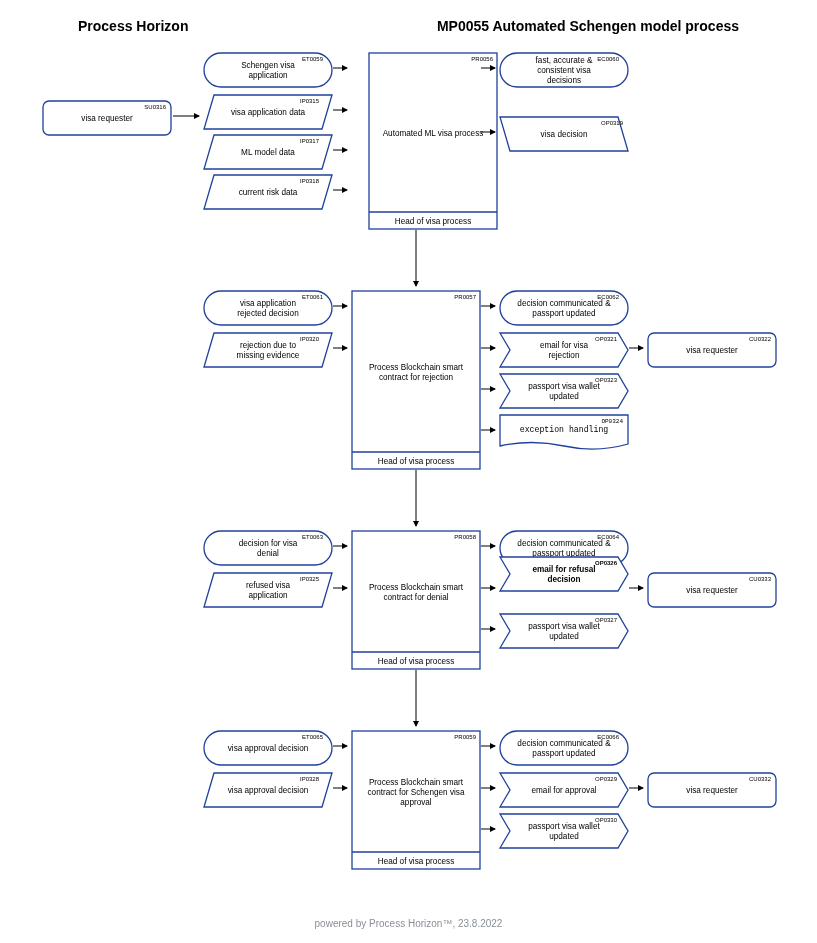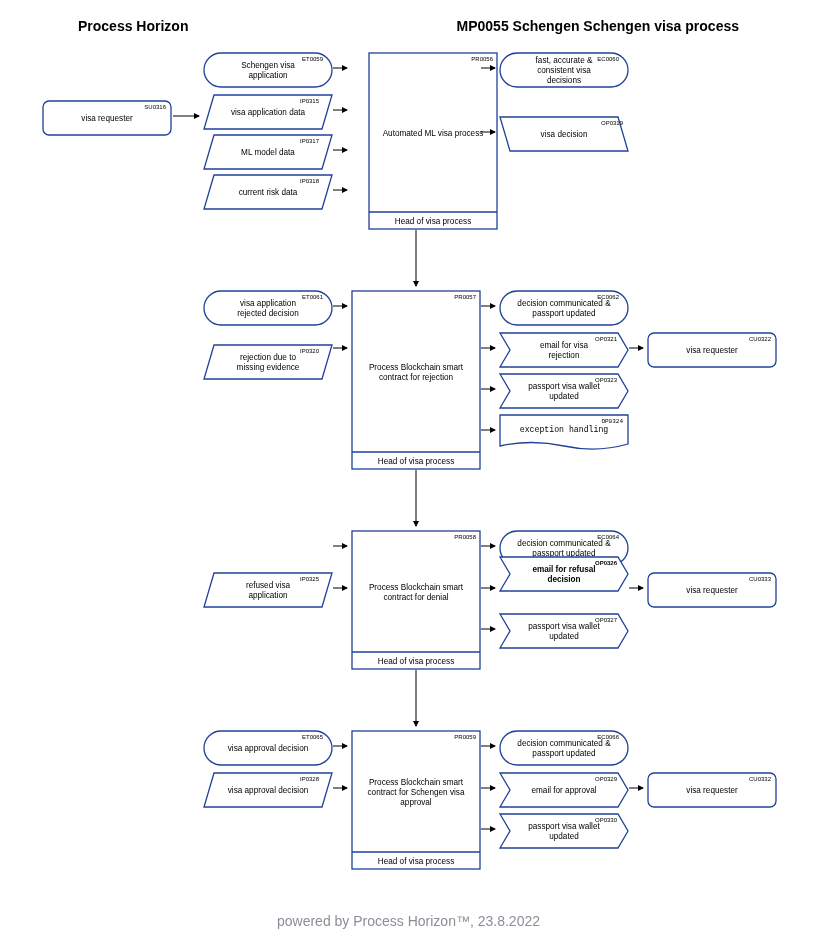--- a/index.html
+++ b/index.html
@@ -1,30 +1,30 @@
 <!DOCTYPE html>
 <html><head>
 <meta charset="utf-8">
 <style>
   html,body{margin:0;padding:0;background:#fff;font-family:Arial,Helvetica,sans-serif;}
   .page{position:relative;width:817px;height:943px;margin:0 auto;}
   .hdr-left,.hdr-right{position:absolute;top:18px;font-weight:700;color:#000000;}
   .hdr-left{left:78px;font-size:14px;}
   .hdr-right{right:78px;font-size:14px;}
-  .footer{position:absolute;bottom:14px;left:0;right:0;text-align:center;font-size:14px;color:#8a8f97;}
+  .footer{position:absolute;bottom:14px;left:0;right:0;text-align:center;font-size:10px;color:#8a8f97;}
   .node{position:absolute;}
   svg{display:block;}
   .arrow{position:absolute;}
 </style>
 </head>
 <body>
 
 <div class="page">
   <div class="hdr-left">Process Horizon</div>
-  <div class="hdr-right">MP0055 Schengen Schengen visa process</div>
+  <div class="hdr-right">MP0055 Automated Schengen model process</div>
 
   <div class="node" style="left:42px; top:100px;">
       <svg width="130" height="36">
         <rect x="1" y="1" width="128" height="34" rx="6" ry="6" fill="#fff" stroke="#20419a" stroke-width="1.3"></rect>
         <text x="124" y="9" fill="#000" font-size="6" text-anchor="end">SU0316</text>
         <text x="65" y="19" fill="#000" font-size="8.2" text-anchor="middle" dominant-baseline="middle">visa requester</text>
       </svg>
     </div>
   <div class="node" style="left:203px;top:52px;">
       <svg width="130" height="36">
@@ -82,21 +82,21 @@
     </div>
 
   <div class="node" style="left:203px;top:290px;text-align:right;">
       <svg width="130" height="36">
         <rect x="1" y="1" width="128" height="34" rx="17" ry="17" fill="#fff" stroke="#20419a" stroke-width="1.3"></rect>
         <text x="120" y="9" fill="#000" font-size="6" text-anchor="end">ET0061</text>
         <text x="65" y="14" fill="#000" font-size="8.2" text-anchor="middle" dominant-baseline="middle">visa application</text>
         <text x="65" y="24" fill="#000" font-size="8.2" text-anchor="middle" dominant-baseline="middle">rejected decision</text>
       </svg>
     </div>
-  <div class="node" style="left:203px;top:332px;margin-top:12px;">
+  <div class="node" style="left:203px;top:332px;">
       <svg width="130" height="36">
         <polygon points="11,1 129,1 119,35 1,35" fill="#fff" stroke="#20419a" stroke-width="1.3"></polygon>
         <text x="116" y="9" fill="#000" font-size="6" text-anchor="end">IP0320</text>
         <text x="65" y="14" fill="#000" font-size="8.2" text-anchor="middle" dominant-baseline="middle">rejection due to</text>
         <text x="65" y="24" fill="#000" font-size="8.2" text-anchor="middle" dominant-baseline="middle">missing evidence</text>
       </svg>
     </div>
   <div class="node" style="left:351px;top:290px;">
       <svg width="130" height="180">
         <rect x="1" y="1" width="128" height="178" fill="#fff" stroke="#20419a" stroke-width="1.3"></rect>
@@ -139,20 +139,28 @@
       </svg>
     </div>
   <div class="node" style="left:647px;top:332px;">
       <svg width="130" height="36">
         <rect x="1" y="1" width="128" height="34" rx="6" ry="6" fill="#fff" stroke="#20419a" stroke-width="1.3"></rect>
         <text x="124" y="9" fill="#000" font-size="6" text-anchor="end">CU0322</text>
         <text x="65" y="19" fill="#000" font-size="8.2" text-anchor="middle" dominant-baseline="middle">visa requester</text>
       </svg>
     </div>
 
+  <div class="node" style="left:203px;top:530px;">
+      <svg width="130" height="36">
+        <rect x="1" y="1" width="128" height="34" rx="17" ry="17" fill="#fff" stroke="#20419a" stroke-width="1.3"></rect>
+        <text x="120" y="9" fill="#000" font-size="6" text-anchor="end">ET0063</text>
+        <text x="65" y="14" fill="#000" font-size="8.2" text-anchor="middle" dominant-baseline="middle">decision for visa</text>
+        <text x="65" y="24" fill="#000" font-size="8.2" text-anchor="middle" dominant-baseline="middle">denial</text>
+      </svg>
+    </div>
   <div class="node" style="left:203px;top:572px;">
       <svg width="130" height="36">
         <polygon points="11,1 129,1 119,35 1,35" fill="#fff" stroke="#20419a" stroke-width="1.3"></polygon>
         <text x="116" y="9" fill="#000" font-size="6" text-anchor="end">IP0325</text>
         <text x="65" y="14" fill="#000" font-size="8.2" text-anchor="middle" dominant-baseline="middle">refused visa</text>
         <text x="65" y="24" fill="#000" font-size="8.2" text-anchor="middle" dominant-baseline="middle">application</text>
       </svg>
     </div>
   <div class="node" style="left:351px;top:530px;">
       <svg width="130" height="140">

